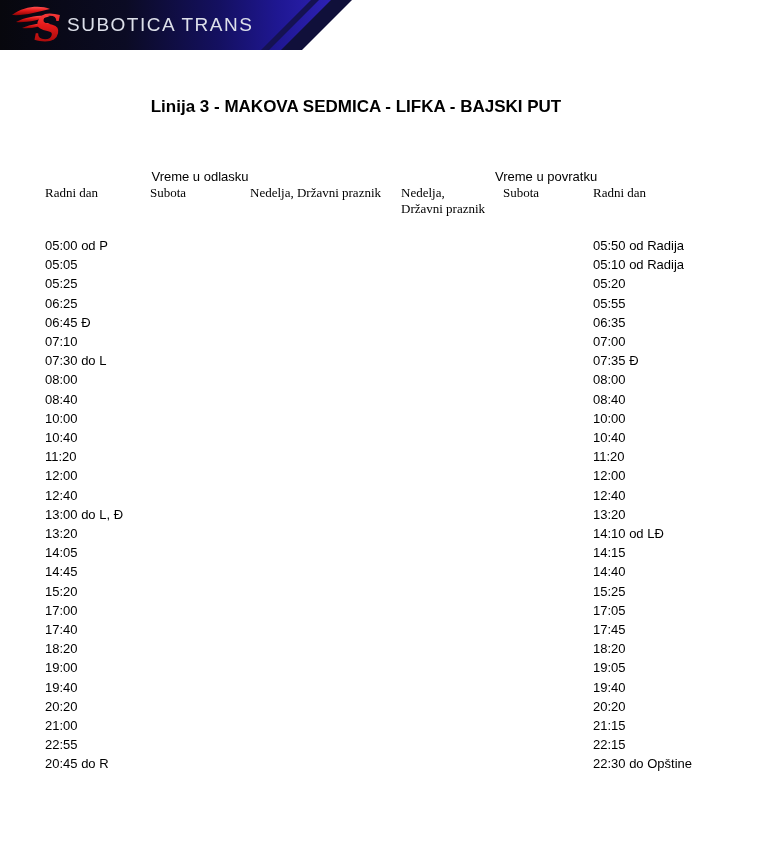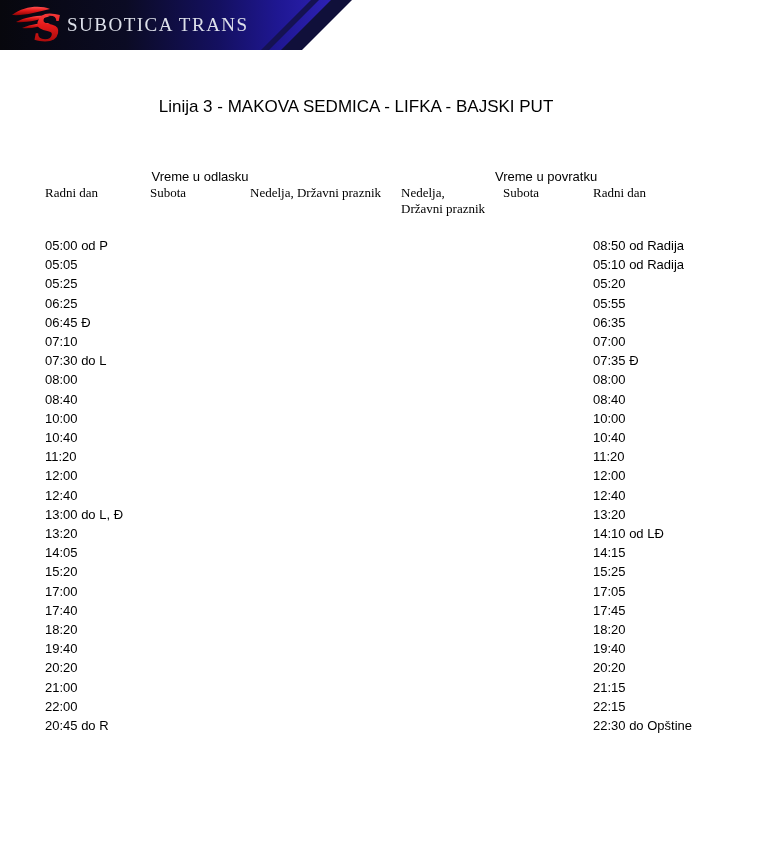--- a/index.html
+++ b/index.html
@@ -22,31 +22,30 @@
   .banner-svg { position: absolute; top: 0; left: 0; display: block; }
   .brand {
     position: absolute;
     left: 67px; top: 0; height: 50px;
     display: flex; align-items: center;
     font-size: 19px;
     font-weight: 400;
     letter-spacing: 1.5px;
     color: #dde0ea;
     white-space: nowrap;
-    font-family: Liberation Serif, serif;
   }
 
   
   .page-title {
     position: absolute;
     top: 97px; left: 0;
     width: 712px;
     text-align: center;
     font-size: 17px;
-    font-weight: normal;
+    font-weight: bold;
     white-space: nowrap;
   }
 
   
   table.timetable {
     position: absolute;
     top: 168px; left: 45px;
     width: 668px;
     border-collapse: collapse;
     table-layout: fixed;
@@ -141,21 +140,21 @@
       </th>
     </tr>
   </thead>
   <tbody id="timetable-body">
       <tr>
         <td>05:00 od P</td>
         <td></td>
         <td></td>
         <td></td>
         <td></td>
-        <td>08:50 od Radija</td>
+        <td>05:50 od Radija</td>
       </tr>
       <tr>
         <td>05:05</td>
         <td></td>
         <td></td>
         <td></td>
         <td></td>
         <td>05:10 od Radija</td>
       </tr>
       <tr>
@@ -272,20 +271,28 @@
       </tr>
       <tr>
         <td>14:05</td>
         <td></td>
         <td></td>
         <td></td>
         <td></td>
         <td>14:15</td>
       </tr>
       <tr>
+        <td>14:45</td>
+        <td></td>
+        <td></td>
+        <td></td>
+        <td></td>
+        <td>14:40</td>
+      </tr>
+      <tr>
         <td>15:20</td>
         <td></td>
         <td></td>
         <td></td>
         <td></td>
         <td>15:25</td>
       </tr>
       <tr>
         <td>17:00</td>
         <td></td>
@@ -304,20 +311,28 @@
       </tr>
       <tr>
         <td>18:20</td>
         <td></td>
         <td></td>
         <td></td>
         <td></td>
         <td>18:20</td>
       </tr>
       <tr>
+        <td>19:00</td>
+        <td></td>
+        <td></td>
+        <td></td>
+        <td></td>
+        <td>19:05</td>
+      </tr>
+      <tr>
         <td>19:40</td>
         <td></td>
         <td></td>
         <td></td>
         <td></td>
         <td>19:40</td>
       </tr>
       <tr>
         <td>20:20</td>
         <td></td>
@@ -328,21 +343,21 @@
       </tr>
       <tr>
         <td>21:00</td>
         <td></td>
         <td></td>
         <td></td>
         <td></td>
         <td>21:15</td>
       </tr>
       <tr>
-        <td>22:00</td>
+        <td>22:55</td>
         <td></td>
         <td></td>
         <td></td>
         <td></td>
         <td>22:15</td>
       </tr>
       <tr>
         <td>20:45 do R</td>
         <td></td>
         <td></td>

